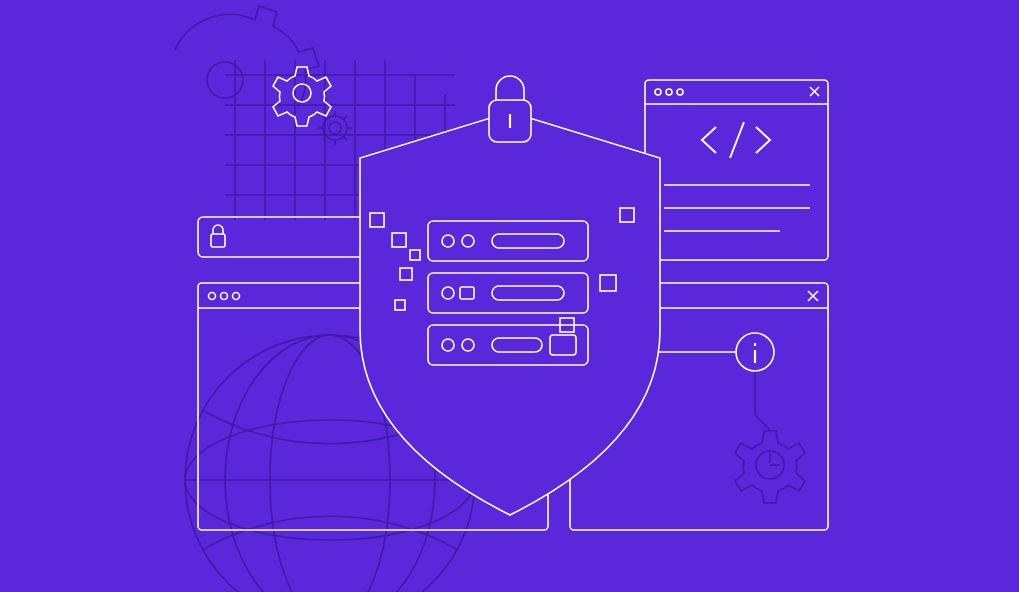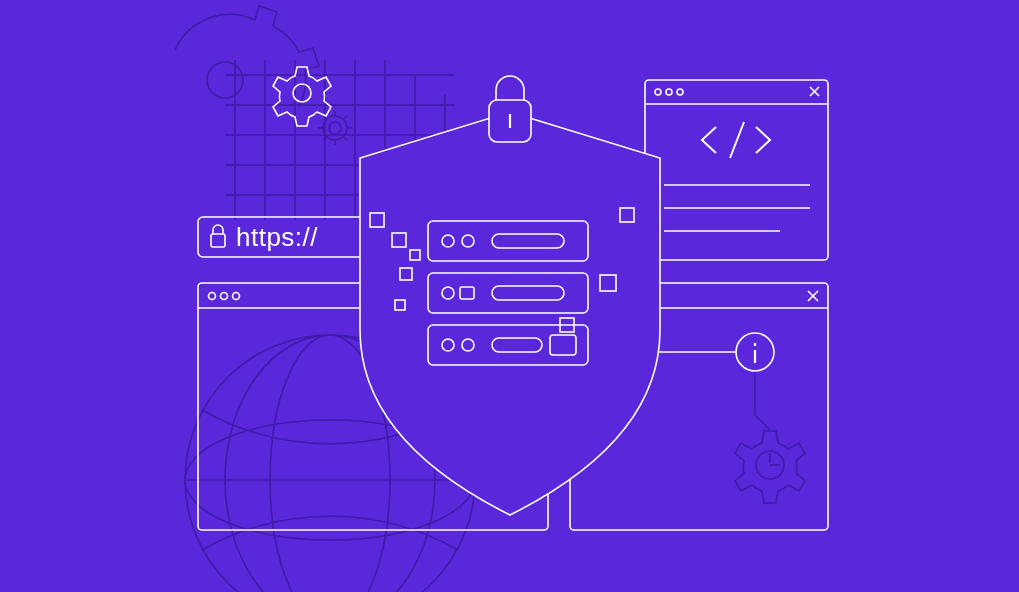--- a/index.html
+++ b/index.html
@@ -206,15 +206,14 @@
 
     <g>
       <rect fill="#5a27da" x="489" y="100" width="42" height="42" rx="8"></rect>
       <path d="M 496 100 v -10 a 14 14 0 0 1 28 0 v 10"></path>
       <line x1="510" y1="114" x2="510" y2="128" stroke-width="2.2"></line>
     </g>
 
   </g>
 </svg>
 
-<span class="https-text">https://</span>
 
 </div>
 
 </body></html>

